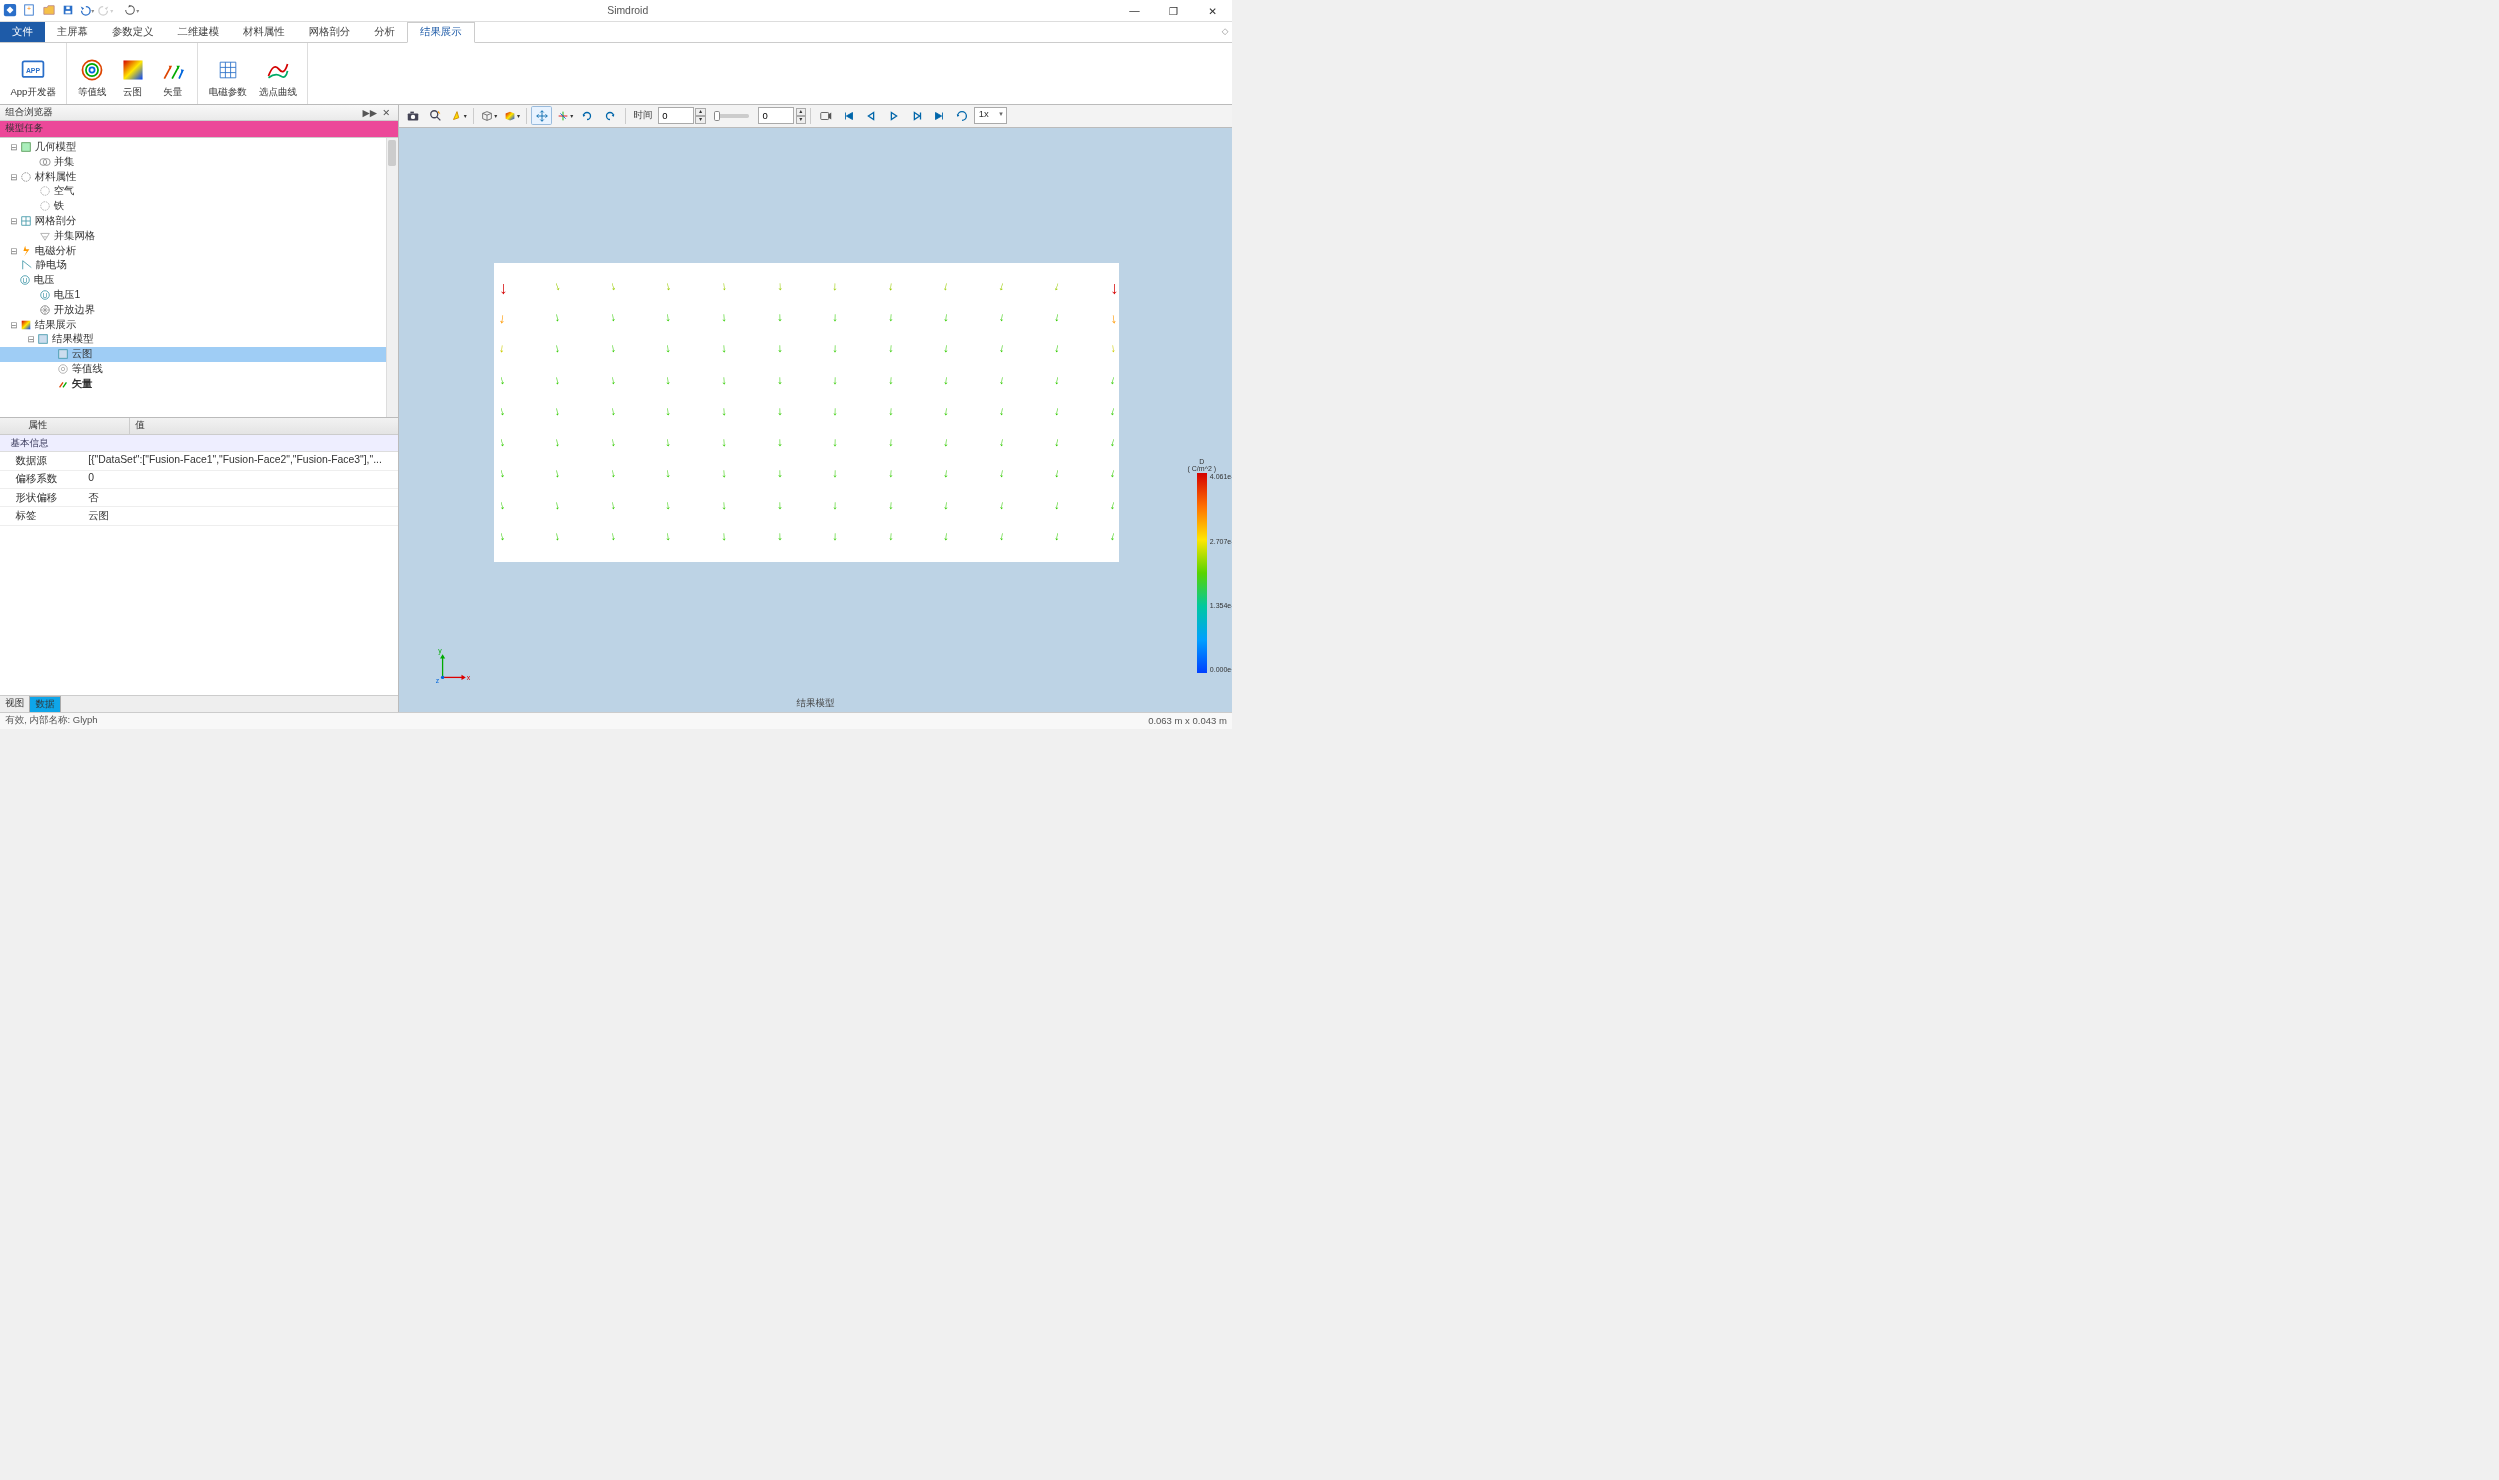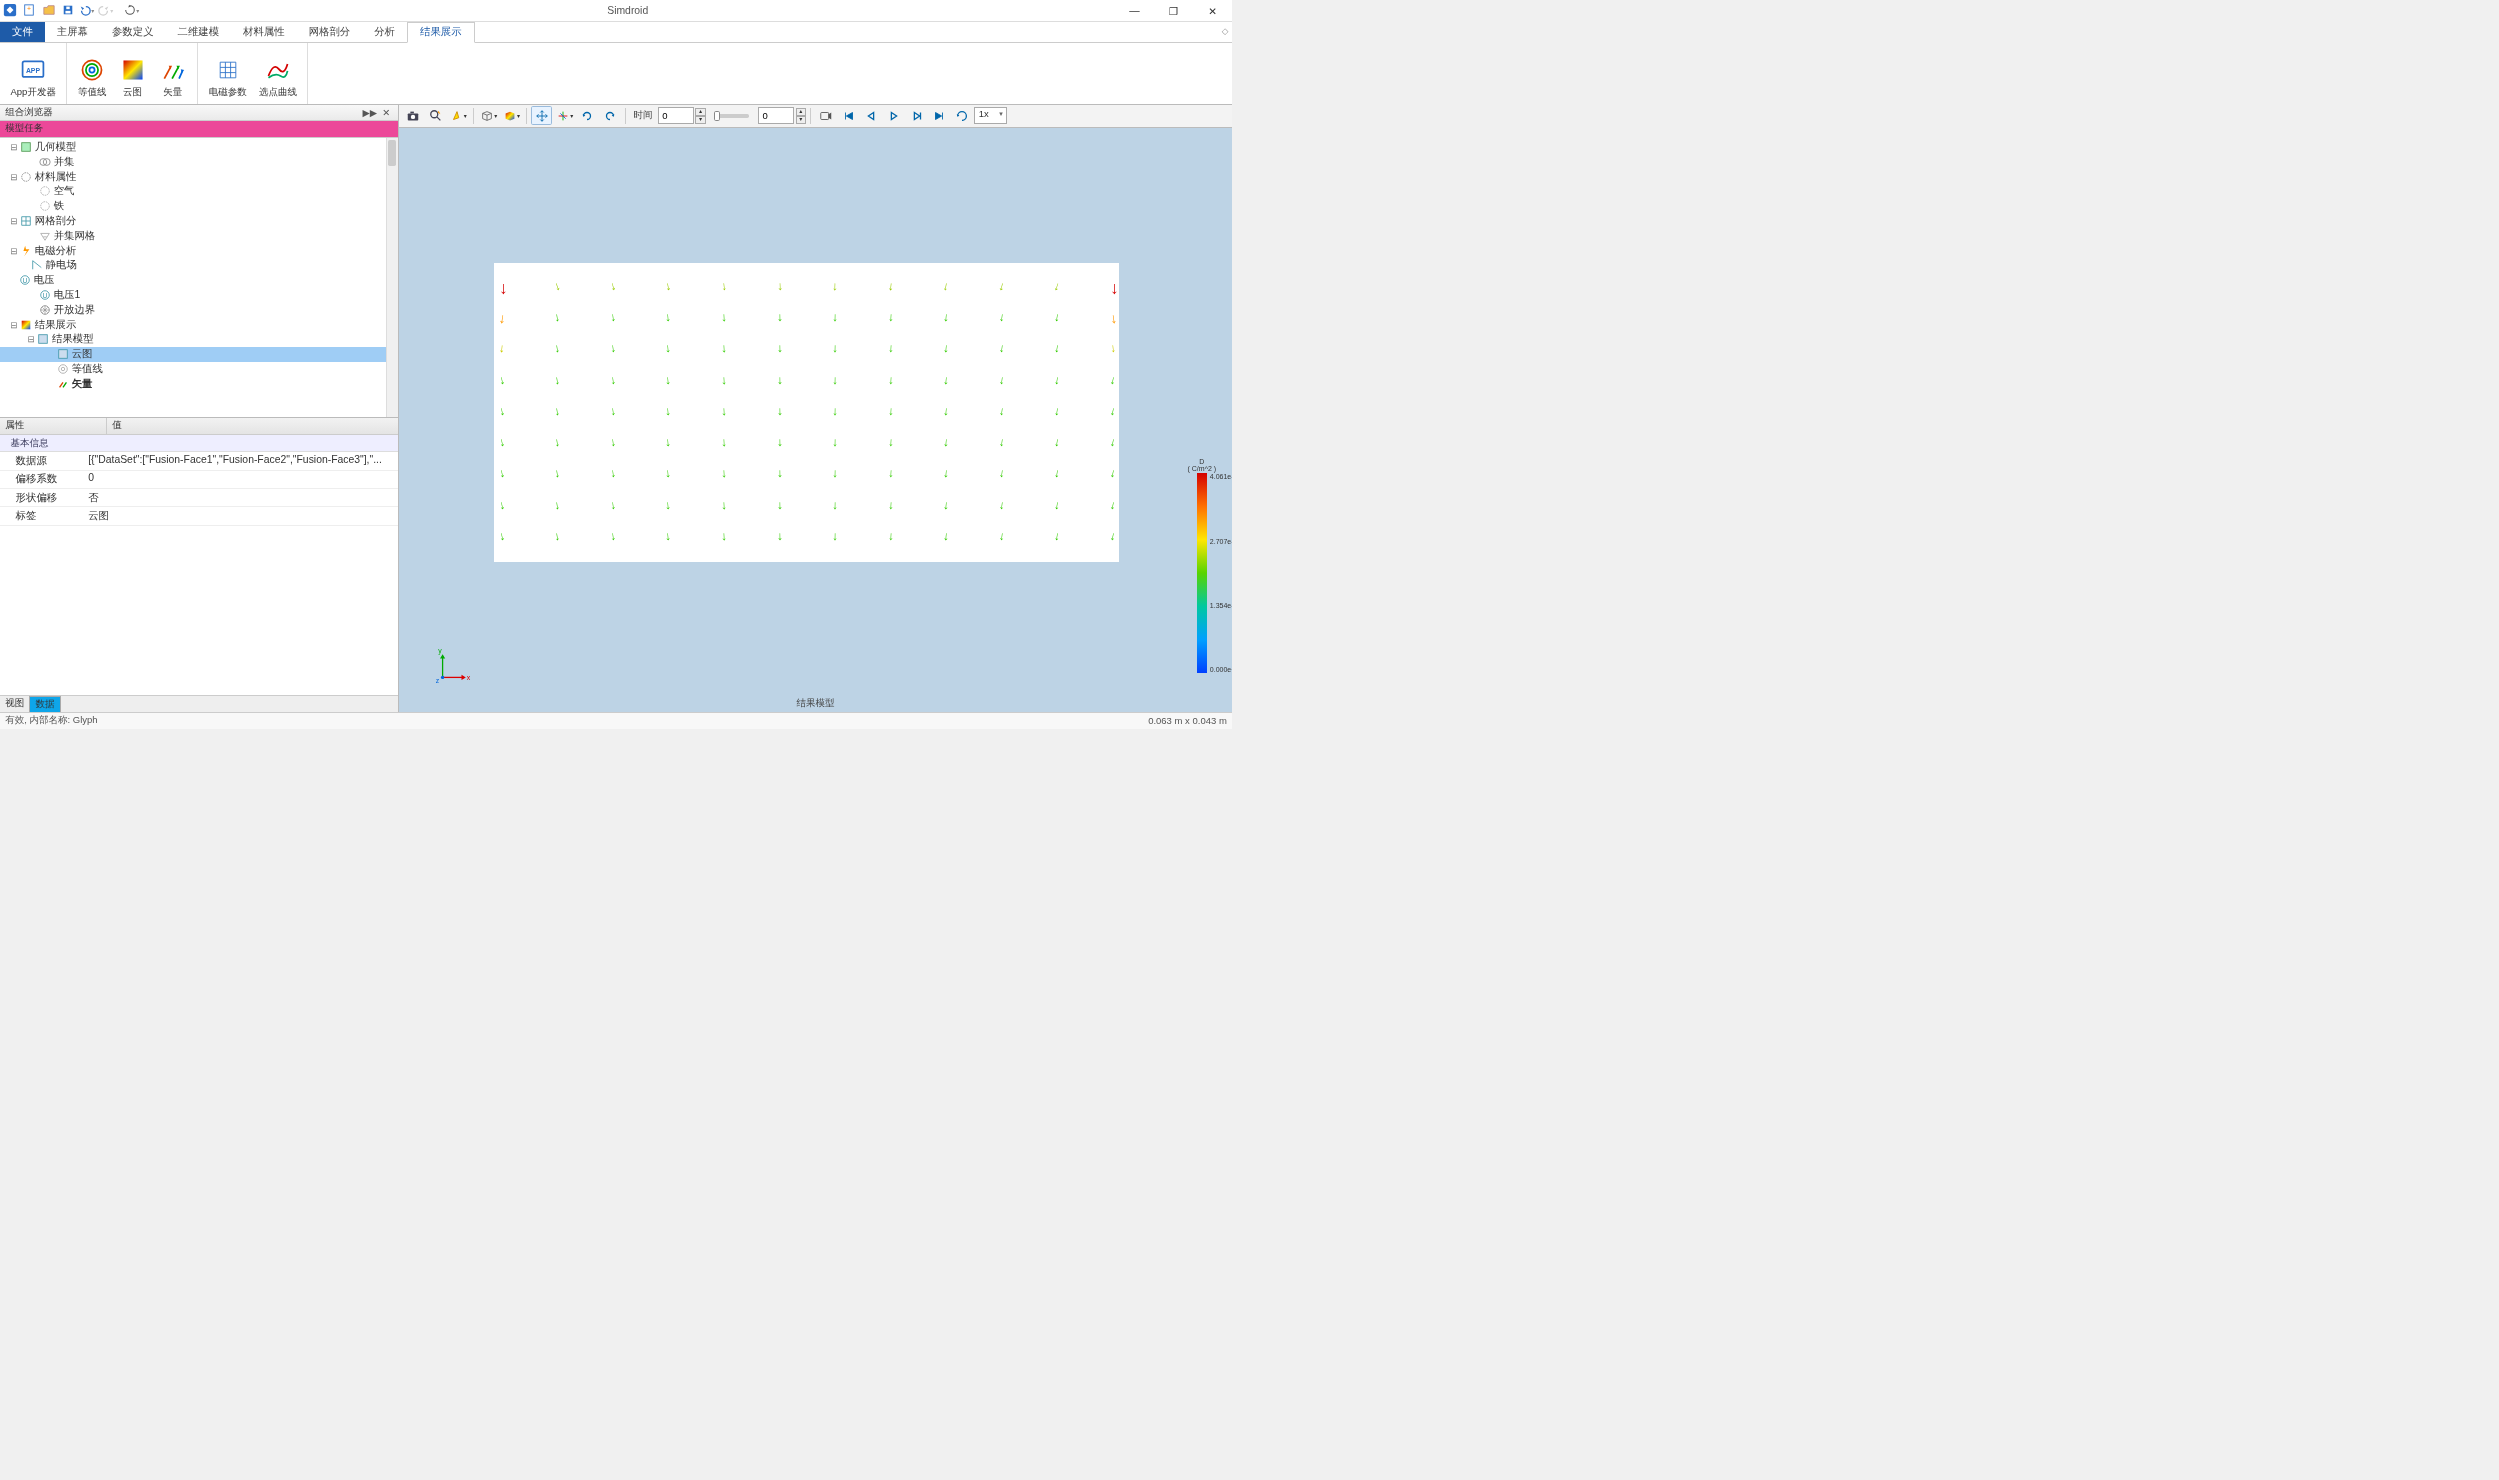--- a/index.html
+++ b/index.html
@@ -44,21 +44,21 @@
   .tree-node { display: flex; align-items: center; height: 14.8px; white-space: nowrap; cursor: pointer; }
   .tree-node.selected { background: #9fcdf5; }
   .tree-toggle { width: 10.4px; text-align: center; color: #777; font-size: 8.7px; }
   .tree-icon { width: 14px; height: 14px; display: flex; align-items: center; justify-content: center; margin-right: 1.7px; }
   .tree-bold { font-weight: bold; }
   
   
   .props { height: 295px; background: #fff; border-top: 0.9px solid #bbb; display: flex; flex-direction: column; }
   .props-header-row { display: flex; background: linear-gradient(#f2f2f2,#e4e4e4); border-bottom: 0.9px solid #ccc; font-size: 9.5px; }
   .props-header-row > div { padding: 1.7px 5.2px; }
-  .props-header-row > div:first-child { width: 107px; border-right: 0.9px solid #ccc; }
+  .props-header-row > div:first-child { width: 107px; border-right: 0.9px solid #ccc; margin-left: 23px; }
   .props-section { background: #eef; padding: 1.7px 10.4px; font-size: 9.5px; color: #335; border-bottom: 0.9px solid #ddd; }
   .props-row { display: flex; font-size: 10.4px; border-bottom: 0.9px solid #eee; }
   .props-row > div { padding: 1.7px 5.2px; }
   .props-row > div:first-child { width: 83px; padding-left: 15.6px; }
   .props-row > div:last-child { flex: 1; overflow: hidden; text-overflow: ellipsis; white-space: nowrap; }
   
   .bottom-tabs { display: flex; background: #eee; border-top: 0.9px solid #ccc; font-size: 9.5px; }
   .bottom-tab { padding: 0.9px 5.2px; cursor: pointer; }
   .bottom-tab.active { background: #0ea5e9; border: 0.9px solid #aaa; border-bottom: none; font-family: Liberation Mono, monospace; }
   
@@ -320,21 +320,21 @@
           </div>
         <div class="tree-node" style="padding-left:8.7px;">
             <span class="tree-toggle">⊟</span>
             <span class="tree-icon">
               <svg width="12" height="12" viewBox="0 0 14 14">
                 <path d="M6 1 L4 7 L8 7 L5 13 L11 5 L7 5 Z" fill="#f90"></path>
               </svg>
             </span>
             <span>电磁分析</span>
           </div>
-        <div class="tree-node" style="padding-left:30px;text-align:center;">
+        <div class="tree-node" style="padding-left:20px;text-align:center;">
             <span class="tree-icon">
               <svg width="12" height="12" viewBox="0 0 14 14">
                 <path d="M2 12 L2 2 L12 10" fill="none" stroke="#49a"></path>
               </svg>
             </span>
             <span>静电场</span>
           </div>
         <div class="tree-node" style="padding-left:18px;">
             <span class="tree-icon">
               <svg width="12" height="12" viewBox="0 0 14 14" style="font-size:12px">

